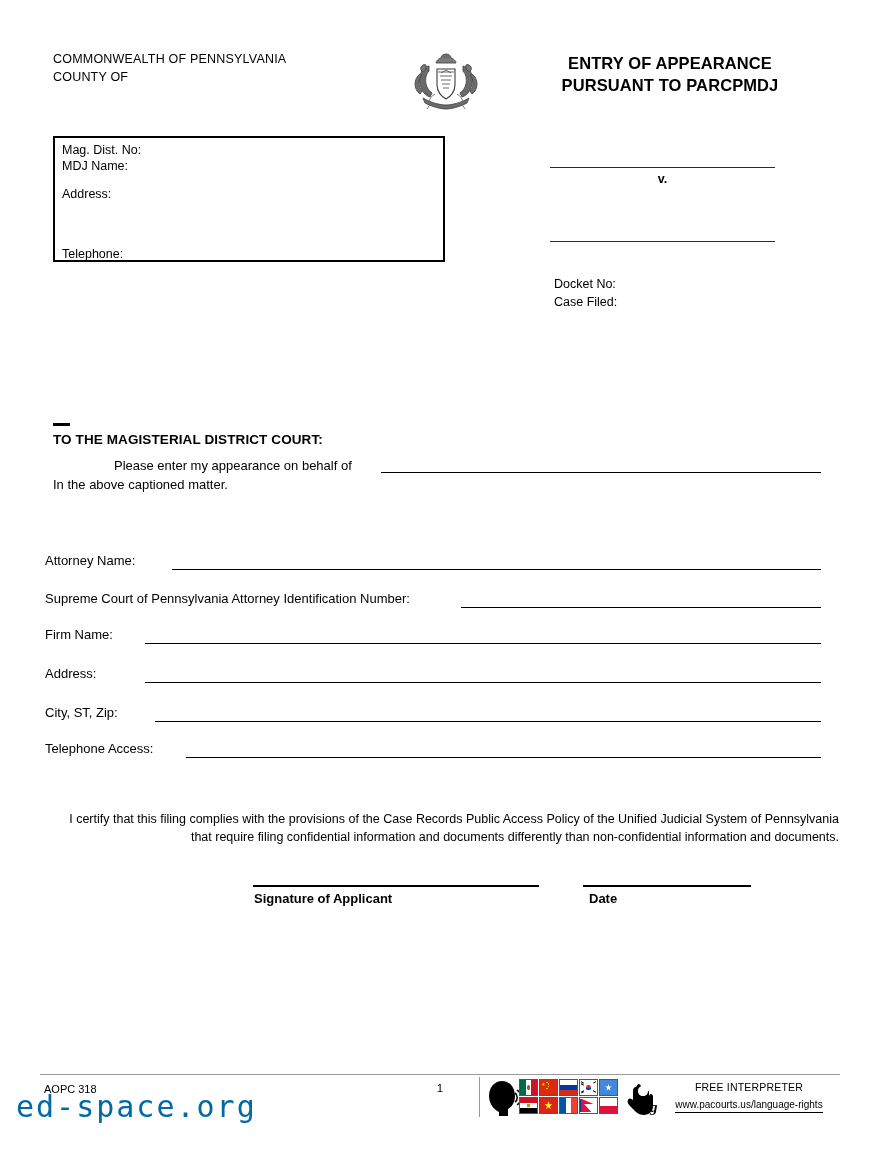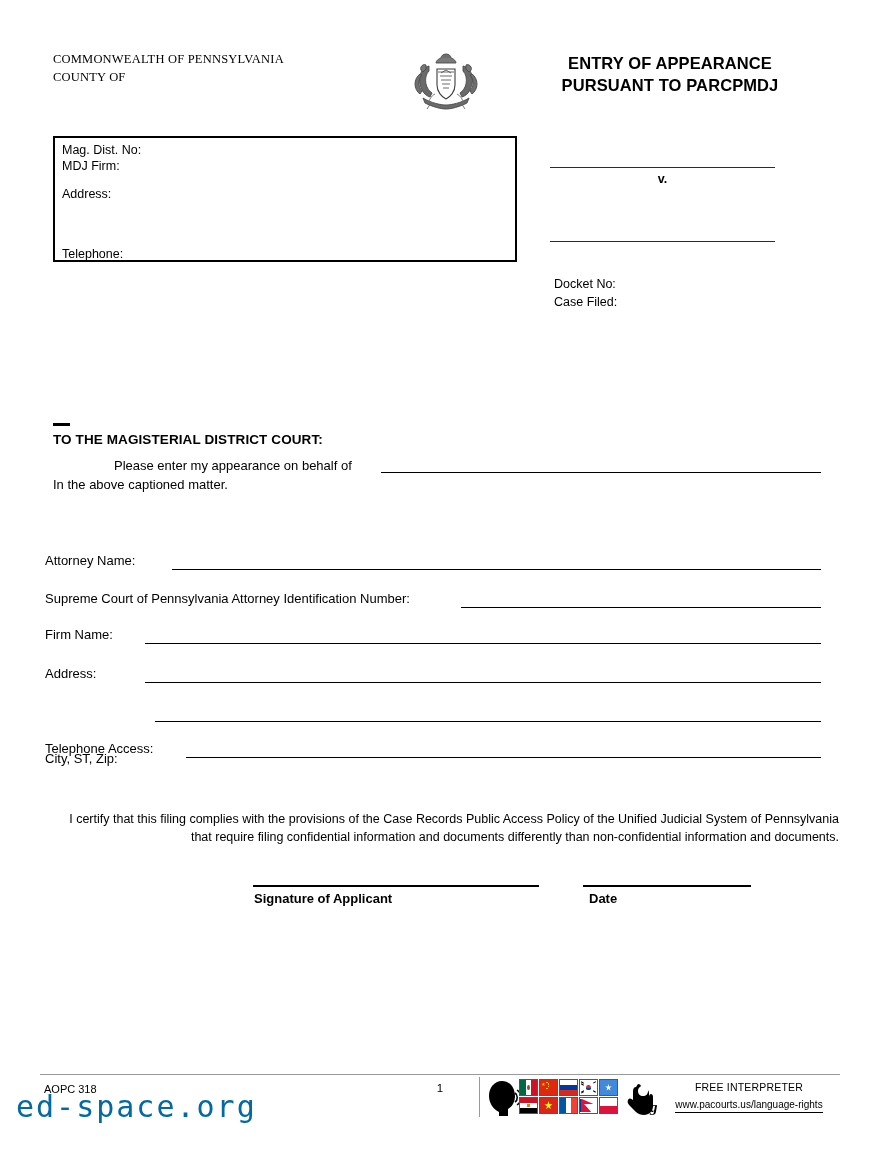--- a/index.html
+++ b/index.html
@@ -24,21 +24,21 @@
 
   
   .hdr-left {
     position: absolute;
     left: 53px;
     top: 50px;
     font-size: 12.5px;
     line-height: 18px;
     letter-spacing: 0.2px;
   }
-  .hdr-left div { white-space: nowrap; font-family: Liberation Serif, serif; }
+  .hdr-left div { white-space: nowrap; }
 
   .seal {
     position: absolute;
     left: 407px;
     top: 50px;
     width: 78px;
     height: 62px;
   }
 
   .hdr-title {
@@ -51,21 +51,21 @@
     font-weight: bold;
     line-height: 22px;
     letter-spacing: 0.1px;
   }
 
   
   .mdj-box {
     position: absolute;
     left: 53px;
     top: 136px;
-    width: 464px;
+    width: 392px;
     height: 126px;
     border: 2px solid #000;
     box-sizing: border-box;
   }
   .mdj-box .ln {
     position: absolute;
     left: 7px;
     font-size: 12.5px;
     line-height: 16px;
     white-space: nowrap;
@@ -158,21 +158,21 @@
   }
 
   .row-attorney   { top: 553px; }
   .rule-attorney  { left: 172px; top: 569px; width: 649px; }
   .row-supreme    { top: 591px; }
   .rule-supreme   { left: 461px; top: 607px; width: 360px; }
   .row-firm       { top: 627px; }
   .rule-firm      { left: 145px; top: 643px; width: 676px; }
   .row-address    { top: 666px; }
   .rule-address   { left: 145px; top: 682px; width: 676px; }
-  .row-city       { top: 705px; margin-top: 46px; }
+  .row-city       { top: 705px; }
   .rule-city      { left: 155px; top: 721px; width: 666px; }
   .row-phone      { top: 741px; }
   .rule-phone     { left: 186px; top: 757px; width: 635px; }
 
   
   .certify {
     position: absolute;
     left: 53px;
     top: 810px;
     width: 786px;
@@ -353,21 +353,21 @@
     </svg>
   </div>
 
   <div class="hdr-title">
     <div>ENTRY OF APPEARANCE</div>
     <div>PURSUANT TO PARCPMDJ</div>
   </div>
 
   <div class="mdj-box">
     <div class="ln mdj-l1">Mag. Dist. No:</div>
-    <div class="ln mdj-l2">MDJ Firm:</div>
+    <div class="ln mdj-l2">MDJ Name:</div>
     <div class="ln mdj-l3">Address:</div>
     <div class="ln mdj-l4">Telephone:</div>
   </div>
 
   <div class="cap-rule cap-rule-1"></div>
   <div class="cap-v">v.</div>
   <div class="cap-rule cap-rule-2"></div>
   <div class="cap-docket">
     <div>Docket No:</div>
     <div>Case Filed:</div>

